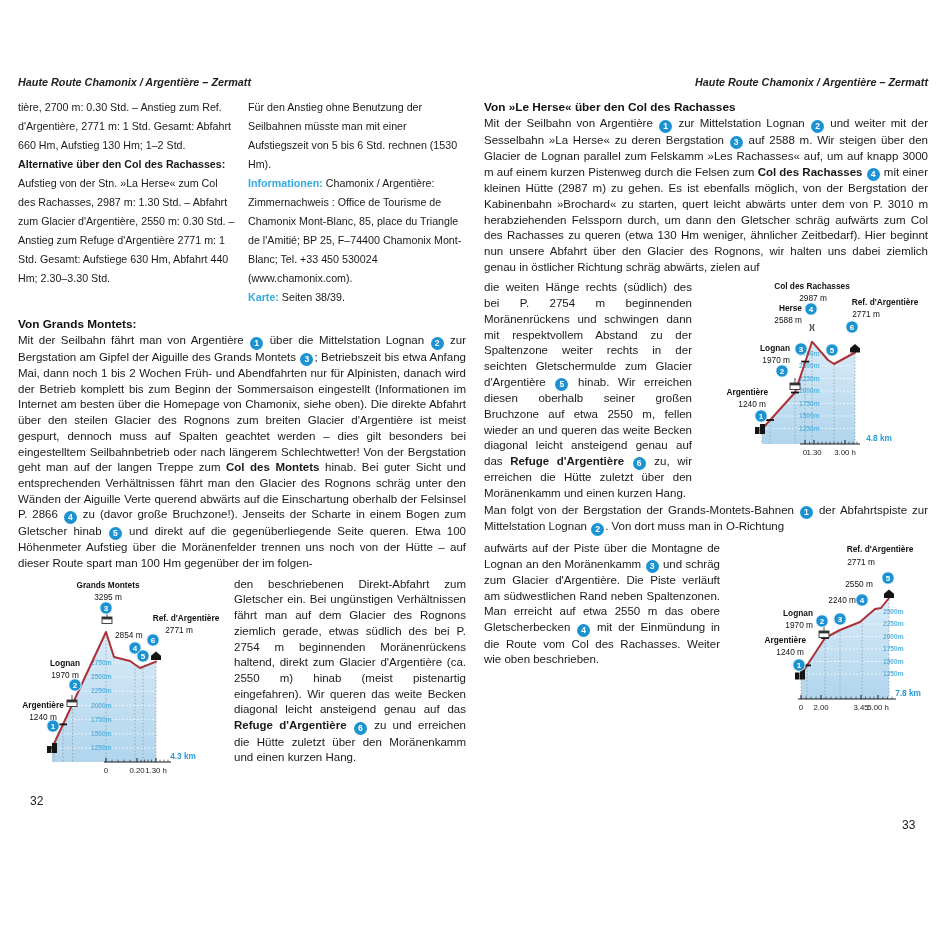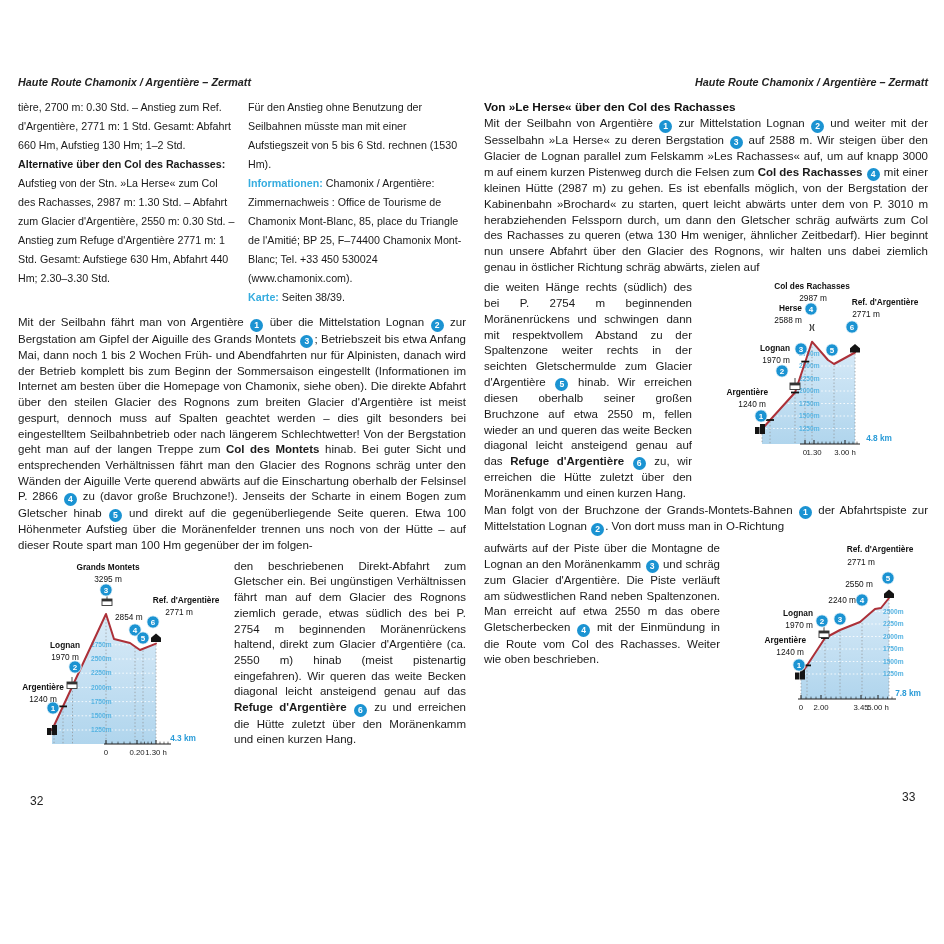--- a/index.html
+++ b/index.html
@@ -25,34 +25,35 @@
   .chart{flex:0 0 auto;}
   .num{
     display:inline-block;width:13px;height:13px;border-radius:50%;
     background:var(--blue,#1b93d2);color:#fff;font-size:8.6px;font-weight:bold;
     text-align:center;line-height:13px;vertical-align:-1.5px;margin:0 1px;
   }
   .b{font-weight:bold;}
   .c{color:var(--cyan,#35acdf);font-weight:bold;margin-top:28px;}
   .pagenum{position:absolute;font-size:12px;color:#222;}
   #pn-left{left:30px;top:794px;}
-  #pn-right{left:902px;top:790px;}
+  #pn-right{left:902px;top:818px;}
   svg text{font-family:"Liberation Sans",sans-serif;}
 </style>
 </head>
 <body>
 
 <div class="spread">
 
   <section class="page page-left">
     <div class="runhead">Haute Route Chamonix / Argentière – Zermatt</div>
     <div class="intro">
       <div class="intro-col"><span>tière, 2700 m: 0.30 Std. – Anstieg zum Ref. d'Argentière, 2771 m: 1 Std. Gesamt: Abfahrt 660 Hm, Aufstieg 130 Hm; 1–2 Std.</span><br><span class="b">Alternative über den Col des Rachasses:</span><br><span>Aufstieg von der Stn. »La Herse« zum Col des Rachasses, 2987 m: 1.30 Std. – Abfahrt zum Glacier d'Argentière, 2550 m: 0.30 Std. – Anstieg zum Refuge d'Argentière 2771 m: 1 Std. Gesamt: Aufstiege 630 Hm, Abfahrt 440 Hm; 2.30–3.30 Std.</span></div>
       <div class="intro-col"><span>Für den Anstieg ohne Benutzung der Seilbahnen müsste man mit einer Aufstiegszeit von 5 bis 6 Std. rechnen (1530 Hm).</span><br><span class="c">Informationen:</span><span> Chamonix / Argentière: Zimmernachweis : Office de Tourisme de Chamonix Mont-Blanc, 85, place du Triangle de l'Amitié; BP 25, F–74400 Chamonix Mont-Blanc; Tel. +33 450 530024 (www.chamonix.com).</span><br><span class="c">Karte:</span><span> Seiten 38/39.</span></div>
     </div>
+    <h2 class="head">Von Grands Montets:</h2>
     <p class="body"><span>Mit der Seilbahn fährt man von Argentière </span><span class="num">1</span><span> über die Mittelstation Lognan </span><span class="num">2</span><span> zur Bergstation am Gipfel der Aiguille des Grands Montets </span><span class="num">3</span><span>; Betriebszeit bis etwa Anfang Mai, dann noch 1 bis 2 Wochen Früh- und Abendfahrten nur für Alpinisten, danach wird der Betrieb komplett bis zum Beginn der Sommersaison eingestellt (Informationen im Internet am besten über die Homepage von Chamonix, siehe oben). Die direkte Abfahrt über den steilen Glacier des Rognons zum breiten Glacier d'Argentière ist meist gespurt, dennoch muss auf Spalten geachtet werden – dies gilt besonders bei eingestelltem Seilbahnbetrieb oder nach längerem Schlechtwetter! Von der Bergstation geht man auf der langen Treppe zum </span><span class="b">Col des Montets</span><span> hinab. Bei guter Sicht und entsprechenden Verhältnissen fährt man den Glacier des Rognons schräg unter den Wänden der Aiguille Verte querend abwärts auf die Einschartung oberhalb der Felsinsel P. 2866 </span><span class="num">4</span><span> zu (davor große Bruchzone!). Jenseits der Scharte in einem Bogen zum Gletscher hinab </span><span class="num">5</span><span> und direkt auf die gegenüberliegende Seite queren. Etwa 100 Höhenmeter Aufstieg über die Moränenfelder trennen uns noch von der Hütte – auf dieser Route spart man 100 Hm gegenüber der im folgen-</span></p>
     <div class="wrap">
       <div class="chart">
         <svg width="208" height="206" viewBox="0 0 208 206">
             <defs>
               <linearGradient id="gr0" x1="0" y1="0" x2="0" y2="1">
                 <stop offset="0" stop-color="#d9ebf8"></stop>
                 <stop offset="1" stop-color="#b0d5ed"></stop>
               </linearGradient>
               <clipPath id="cl0">
@@ -230,21 +231,21 @@
             <text x="185" y="26" font-size="8.3" fill="#111" text-anchor="middle" font-weight="bold">Ref. d'Argentière</text>
             <text x="166" y="38" font-size="8.3" fill="#111" text-anchor="middle">2771 m</text>
             <text x="90" y="72" font-size="8.3" fill="#111" text-anchor="end" font-weight="bold">Lognan</text>
             <text x="90" y="84" font-size="8.3" fill="#111" text-anchor="end">1970 m</text>
             <text x="68" y="116" font-size="8.3" fill="#111" text-anchor="end" font-weight="bold">Argentière</text>
             <text x="66" y="128" font-size="8.3" fill="#111" text-anchor="end">1240 m</text>
             <text x="192" y="162" font-size="8.3" font-weight="bold" fill="#2b9cd8" text-anchor="end">4.8 km</text>
           </svg>
       </div>
     </div>
-    <p class="body"><span>Man folgt von der Bruchzone der Grands-Montets-Bahnen </span><span class="num">1</span><span> der Abfahrtspiste zur Mittelstation Lognan </span><span class="num">2</span><span>. Von dort muss man in O-Richtung</span></p>
+    <p class="body"><span>Man folgt von der Bergstation der Grands-Montets-Bahnen </span><span class="num">1</span><span> der Abfahrtspiste zur Mittelstation Lognan </span><span class="num">2</span><span>. Von dort muss man in O-Richtung</span></p>
     <div class="wrap">
       <p class="body grow"><span>aufwärts auf der Piste über die Montagne de Lognan an den Moränenkamm </span><span class="num">3</span><span> und schräg zum Glacier d'Argentière. Die Piste verläuft am südwestlichen Rand neben Spaltenzonen. Man erreicht auf etwa 2550 m das obere Gletscherbecken </span><span class="num">4</span><span> mit der Einmündung in die Route vom Col des Rachasses. Weiter wie oben beschrieben.</span></p>
       <div class="chart">
         <svg width="200" height="180" viewBox="0 0 200 180">
             <defs>
               <linearGradient id="gr2" x1="0" y1="0" x2="0" y2="1">
                 <stop offset="0" stop-color="#d9ebf8"></stop>
                 <stop offset="1" stop-color="#b0d5ed"></stop>
               </linearGradient>
               <clipPath id="cl2">

